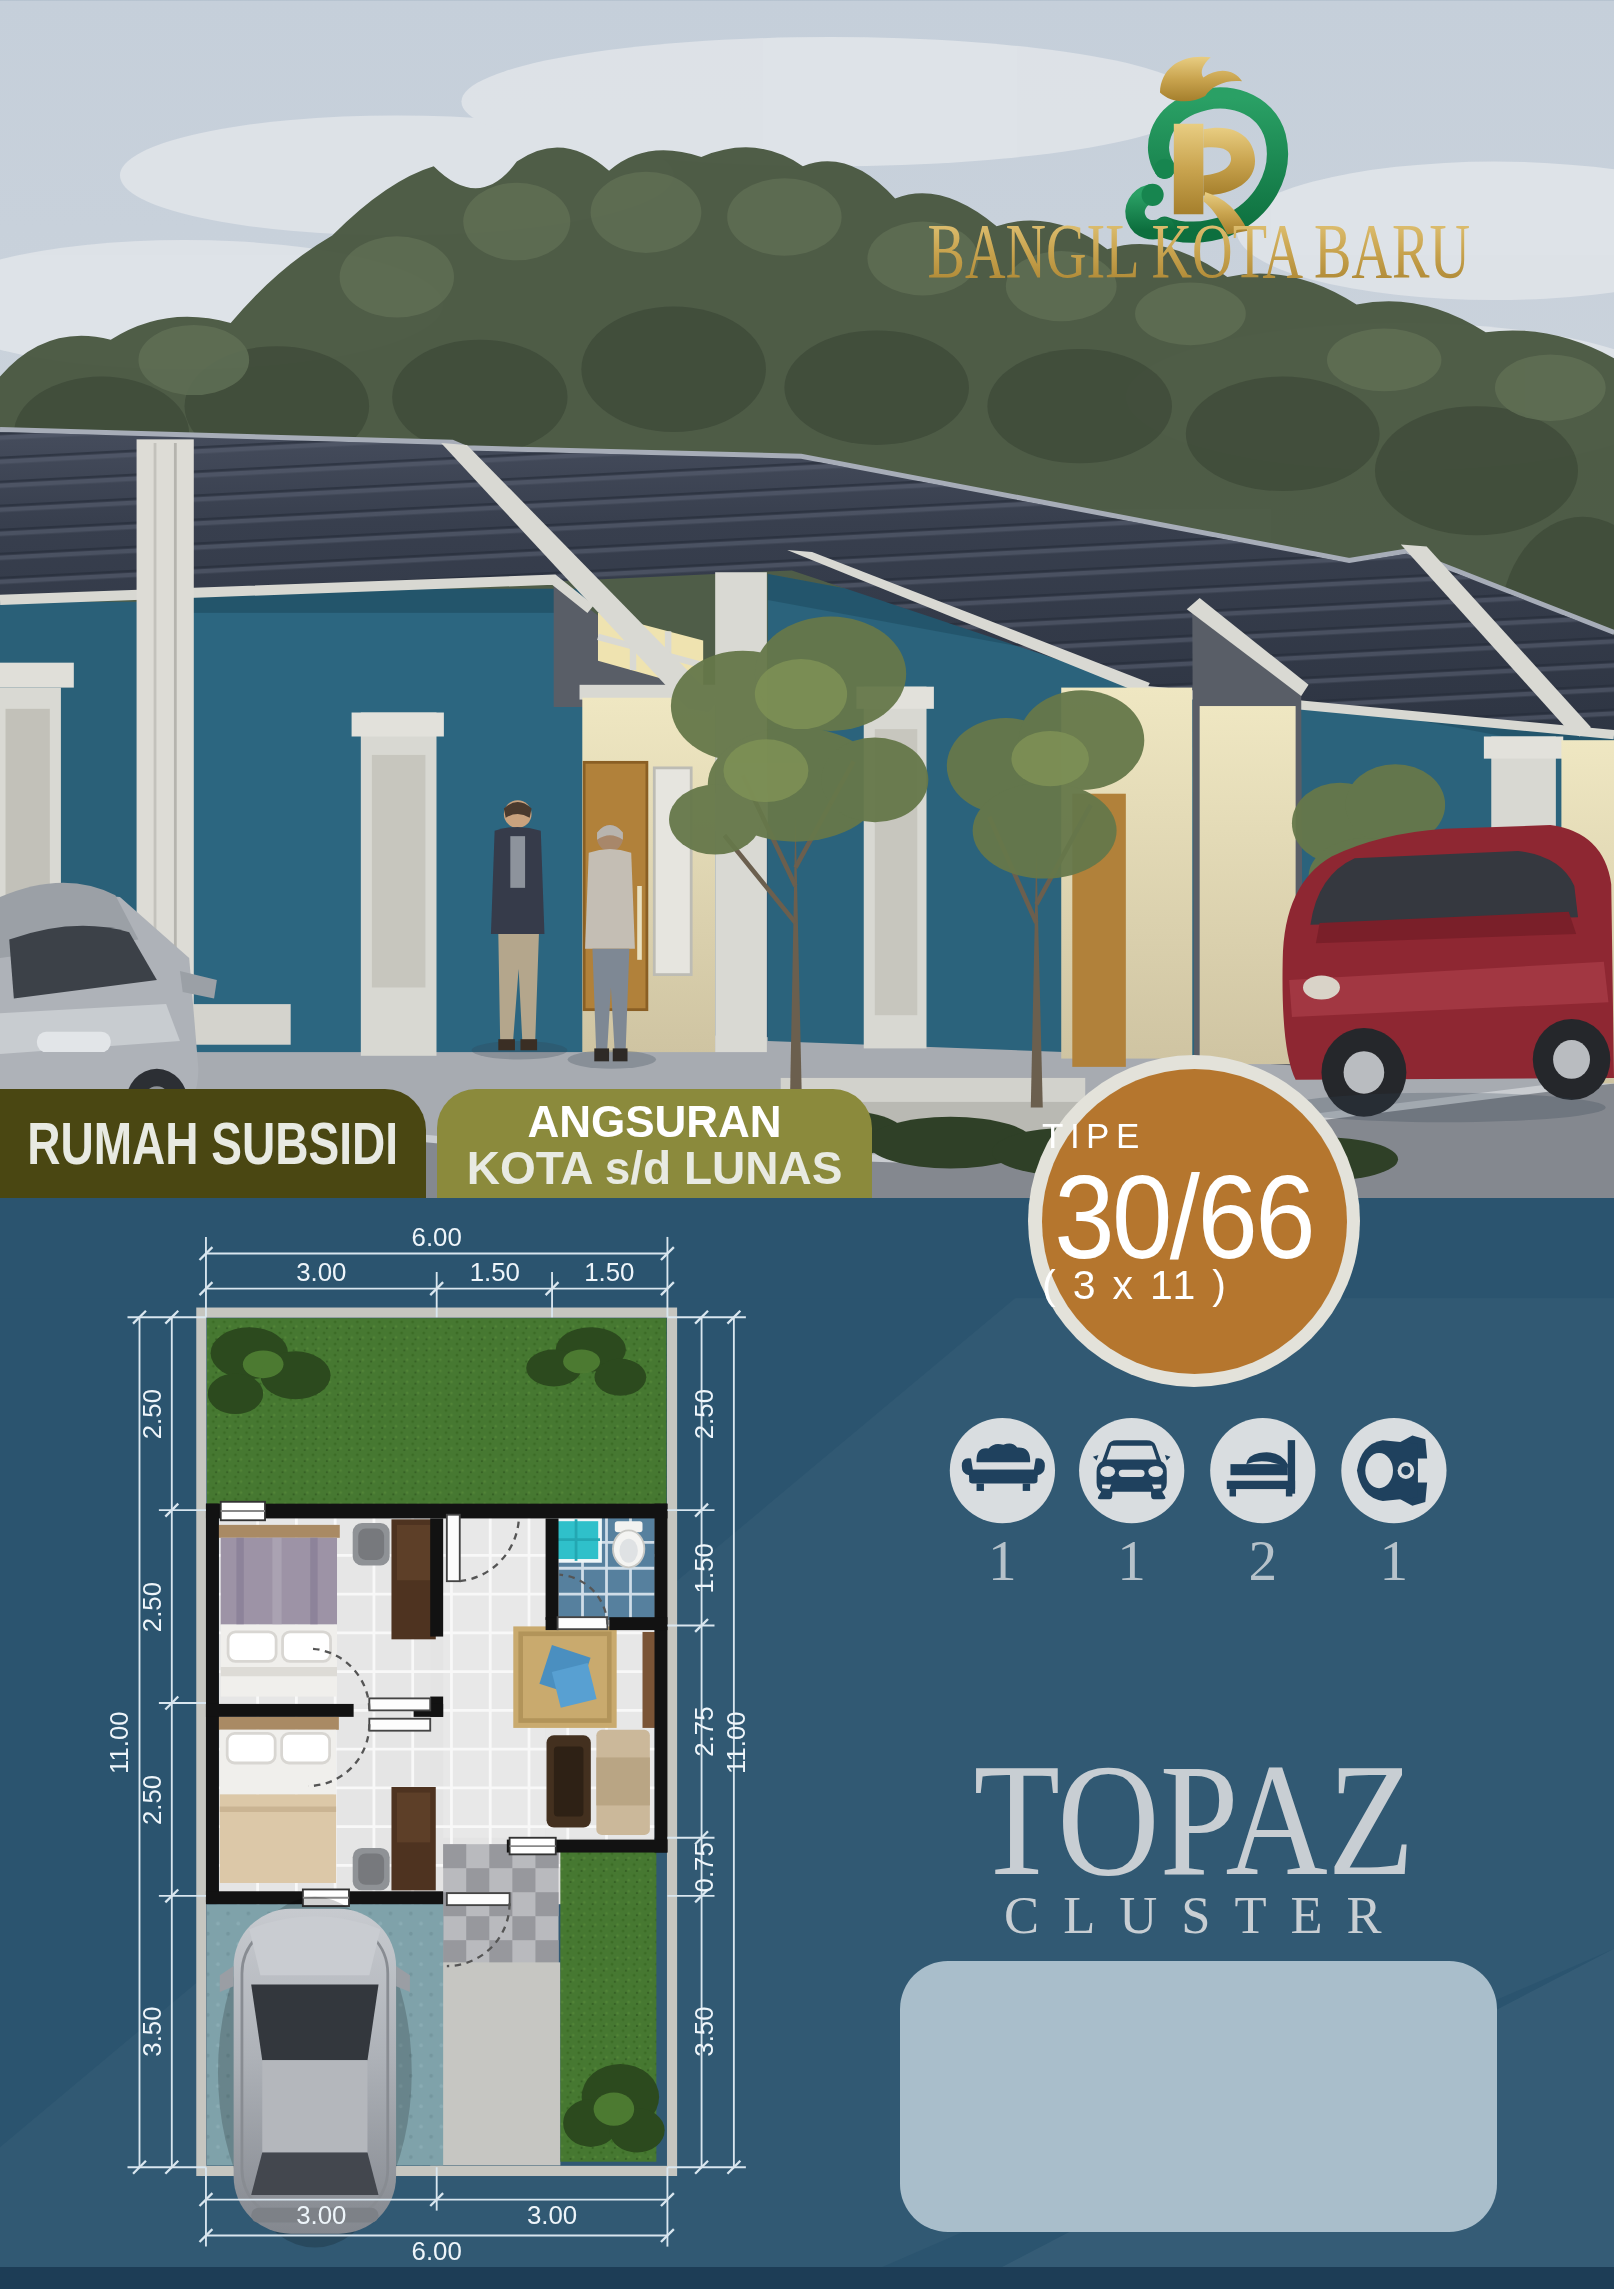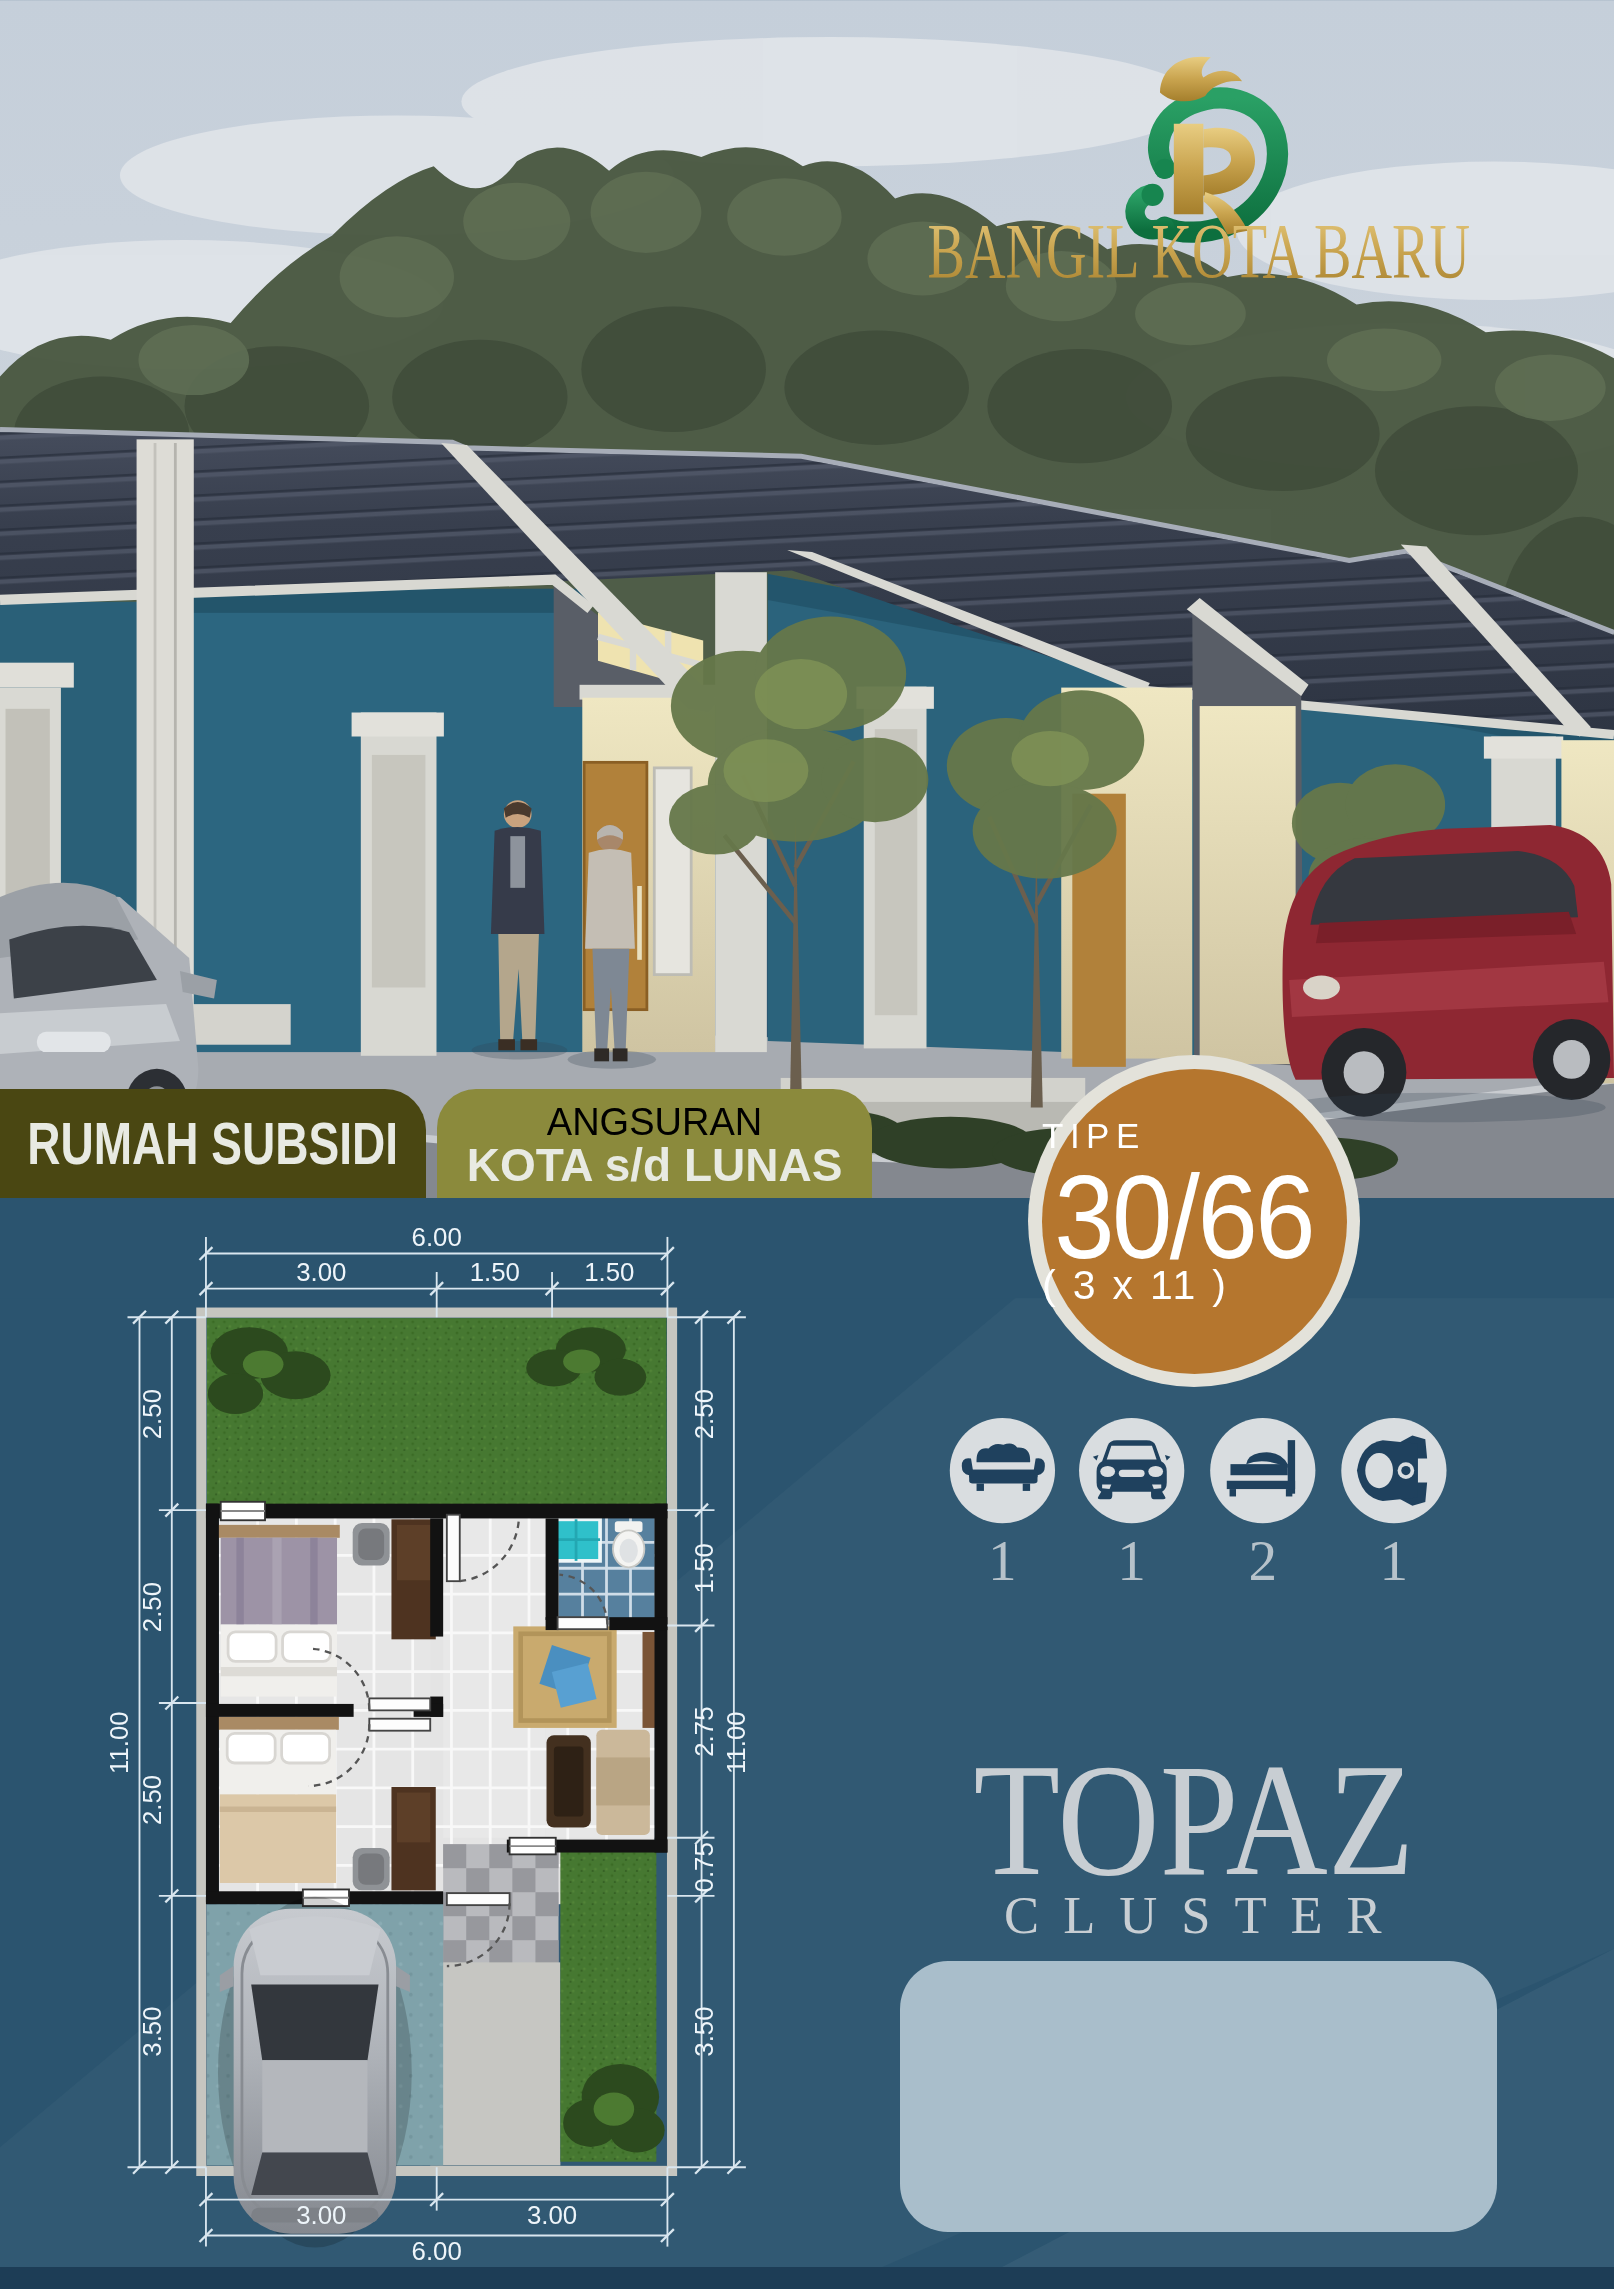--- a/index.html
+++ b/index.html
@@ -285,21 +285,21 @@
   <path d="M1257,100 C1258,72 1282,58 1312,62 C1303,70 1300,78 1304,84 C1320,72 1338,75 1346,88 C1328,86 1313,93 1306,104 C1290,113 1268,111 1257,100 Z" fill="url(#goldg)"></path>
 
   <text x="1299" y="300" font-family="Liberation Serif, serif" font-size="84" fill="url(#goldg)" text-anchor="middle" textLength="588" lengthAdjust="spacingAndGlyphs">BANGIL KOTA BARU</text>
 </svg>
 
 <div class="abs" style="left:0;top:1089px;width:426px;height:109px;background:#4a4712;border-radius:0 41px 0 0;display:flex;align-items:center;justify-content:center">
   <div style="font-size:59px;font-weight:bold;color:#e8eae2;letter-spacing:0px;transform:scaleX(0.78);white-space:nowrap">RUMAH SUBSIDI</div>
 </div>
 
 <div class="abs" style="left:437px;top:1089px;width:435px;height:109px;background:#8b8a3c;border-radius:39px 39px 0 0;display:flex;flex-direction:column;align-items:center;justify-content:center;line-height:1.02;padding-top:5.5px;box-sizing:border-box">
-  <div style="font-size:38px;font-weight:normal;color:#000000">ANGSURAN</div>
+  <div style="font-size:44px;font-weight:bold;color:#ffffff">ANGSURAN</div>
   <div style="font-size:46px;font-weight:bold;color:#e8eae2">KOTA s/d LUNAS</div>
 </div>
 
 <div class="abs" style="left:1028px;top:1055px;width:332px;height:332px;border-radius:50%;background:#e3e2da"></div>
 <div class="abs" style="left:1042px;top:1069px;width:305px;height:305px;border-radius:50%;background:#b5762e;color:#ffffff;text-align:left;line-height:1">
   <div class="abs" style="top:49px;width:100%;font-size:35px;letter-spacing:6.5px">TIPE</div>
   <div class="abs" style="top:89px;width:100%;font-size:118px;letter-spacing:-2.8px;transform:scaleX(0.92)">30/66</div>
   <div class="abs" style="top:196px;width:100%;font-size:41px;letter-spacing:2.8px">( 3 x 11 )</div>
 </div>
 

